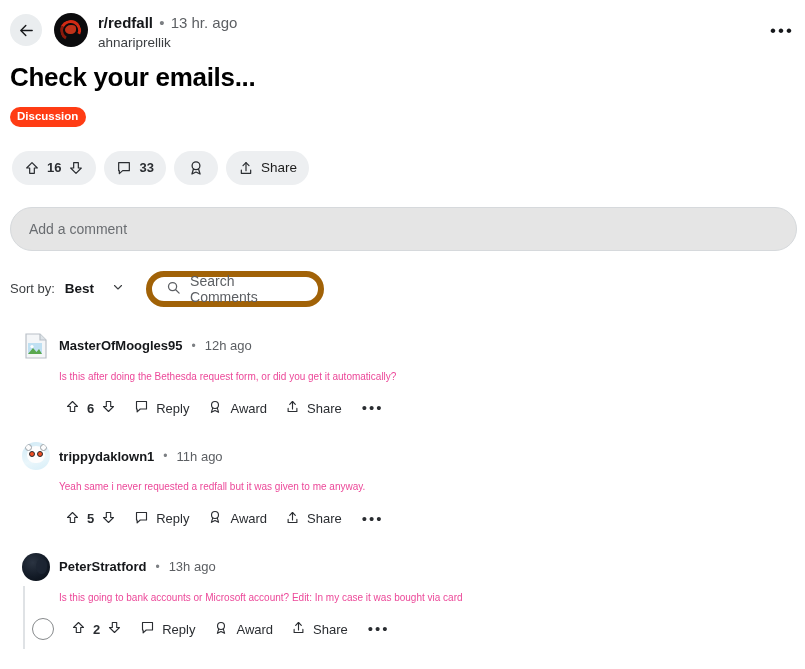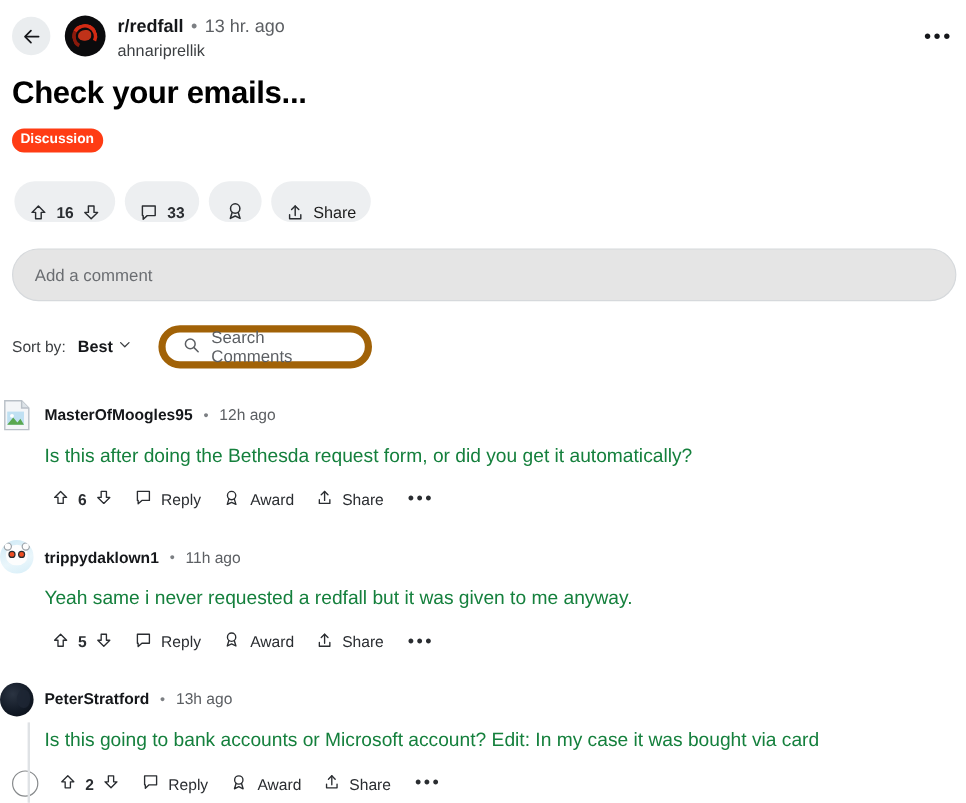--- a/index.html
+++ b/index.html
@@ -73,21 +73,21 @@
     line-height: 1.15;
   }
   .post-body {
     font-size: 14.5px; color: #2a2d31; margin: 9px 0 0 10px;
     line-height: 1.35;
   }
 
   
   .action-bar { display: flex; align-items: center; gap: 8px; margin: 24px 0 0 12px; }
   .pill {
-    display: flex; align-items: flex-end; gap: 7px;
+    display: flex; align-items: center; gap: 7px;
     background: #edeff1; border: none; border-radius: 18px;
     height: 34px; padding: 0 12px; cursor: pointer;
   }
   .pill.icon-only { padding: 0; width: 44px; justify-content: center; }
   .pill .cnt { font-size: 13px; font-weight: bold; color: #2a2d31; }
   .pill .lbl { font-size: 13.5px; color: #1c1c1c; }
   .pill svg { display: block; }
 
   
   .add-comment {
@@ -96,34 +96,34 @@
     display: flex; align-items: center; padding: 0 18px;
     width: 787px;
     font-size: 14px; color: #6a6d71; cursor: text;
     background: #e5e5e5;
   }
 
   
   .sort-row { display: flex; align-items: center; margin: 20px 0 0 10px; }
   .sort-label { font-size: 13px; color: #3c3f42; }
   .sort-select {
-    display: flex; align-items: center; gap: 4px;
+    display: flex; align-items: center; gap: 18px;
     margin-left: 10px; background: transparent; border: none;
     font-size: 13.5px; font-weight: bold; color: #15171a; cursor: pointer;
   }
   .search-comments {
     margin-left: 22px;
     height: 36px; width: 178px; border: 6px solid #a16207; border-radius: 18px;
     display: flex; align-items: center; gap: 9px; padding: 0 14px;
     font-size: 14px; color: #5c5f63; cursor: text;
   }
 
   
   .comments { margin-top: 26px; }
-  .comment { position: relative; padding: 0 0 0 0; margin-bottom: 21px; }
+  .comment { position: relative; padding: 0 0 0 22px; margin-bottom: 21px; }
   .c-head { display: flex; align-items: center; gap: 9px; height: 26px; }
   .c-avatar { width: 28px; height: 28px; border-radius: 50%; flex: 0 0 auto; position: relative; overflow: hidden; }
 
   
   .av-broken { border-radius: 3px; background: transparent; }
   .av-snoo { background: linear-gradient(160deg,#cfe9f5 0%, #eaf6fb 60%, #d6eef8 100%); }
   .av-snoo .body {
     position: absolute; left: 5px; top: 4px; width: 18px; height: 17px;
     background: #fdfdfd; border-radius: 50% 50% 45% 45%;
   }
@@ -141,21 +141,21 @@
   .av-snoo .ear2 { right: 3px; }
   .av-dark { background: radial-gradient(circle at 38% 34%, #2b3442 0%, #131b27 55%, #070b12 100%); }
   .av-dark .face {
     position: absolute; right: 3px; top: 6px; width: 11px; height: 15px;
     background: #1d2634; border-radius: 50% 40% 45% 50%; opacity: .85;
   }
 
   .c-name { font-size: 13px; font-weight: bold; color: #15171a; }
   .c-dot { font-size: 12px; color: #7c7f83; }
   .c-ago { font-size: 13px; color: #5c5f63; }
-  .c-body { font-size: 16px; color: #15803d; margin: 11px 0 0 37px; line-height: 1.35; }
+  .c-body { font-size: 10px; color: #ec4899; margin: 11px 0 0 37px; line-height: 1.35; }
   .c-actions { display: flex; align-items: center; gap: 6px; margin: 11px 0 0 37px; }
   .c-actions.with-collapse { margin-left: 10px; }
   .act {
     display: flex; align-items: center; gap: 7px;
     background: transparent; border: none; border-radius: 16px;
     height: 28px; padding: 0 6px; cursor: pointer;
     font-size: 13px; color: #2a2d31;
   }
   .act .vcnt { font-size: 13px; font-weight: bold; color: #2a2d31; }
   .act.dots { letter-spacing: 2px; font-size: 15px; padding: 0 8px; line-height: 0; }

